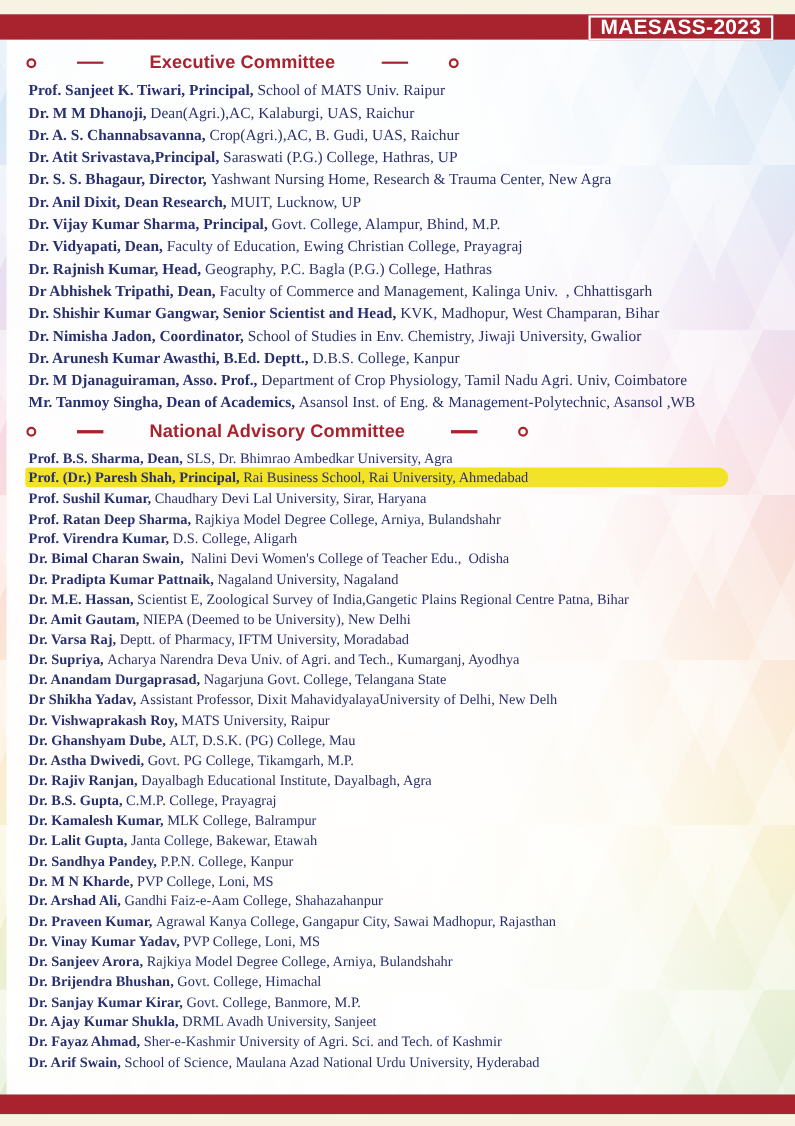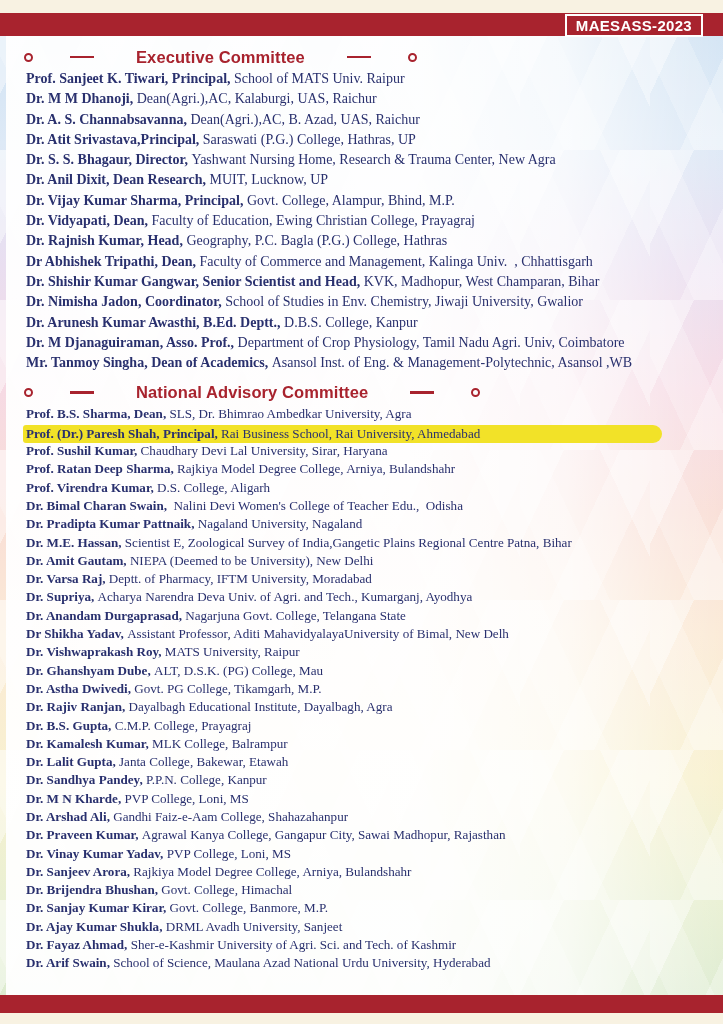--- a/index.html
+++ b/index.html
@@ -20,39 +20,39 @@
   }
   .veil{
     position:absolute;left:6px;right:0;top:36px;bottom:29px;z-index:1;
     background:linear-gradient(90deg, rgba(255,255,255,.94) 0%, rgba(255,255,255,.94) 58%, rgba(255,255,255,.74) 78%, rgba(255,255,255,.18) 95%, rgba(255,255,255,.06) 100%);
   }
   .top-cream{position:absolute;top:0;left:0;right:0;height:13px;background:var(--cream);z-index:3;}
   .top-bar{position:absolute;top:13px;left:0;right:0;height:23px;background:var(--red);z-index:3;}
   .badge{
     position:absolute;top:14px;right:20px;z-index:4;
     background:var(--red);color:#fff;border:2px solid #fff;
-    font-family:"Liberation Sans", sans-serif;font-weight:bold;font-size:15px;
+    font-family:"Liberation Sans", sans-serif;font-weight:bold;font-size:19px;
     line-height:19px;padding:0 9px;letter-spacing:.3px;white-space:nowrap;
   }
   .bottom-bar{position:absolute;bottom:11px;left:0;right:0;height:18px;background:var(--red);z-index:3;}
   .bottom-cream{position:absolute;bottom:0;left:0;right:0;height:11px;background:var(--cream);z-index:3;}
 
   .content{position:absolute;left:24px;right:12px;top:36px;bottom:29px;z-index:2;padding-top:11px;}
 
   .sec-head{
     display:flex;align-items:center;margin:0 0 4px 0;height:20px;
     color:var(--red);font-family:"Liberation Sans", sans-serif;font-weight:bold;font-size:16.5px;letter-spacing:.1px;gap:37px;
   }
   .ring{width:5px;height:5px;border:2px solid var(--red);border-radius:50%;flex:0 0 auto;}
   .dash{width:24px;height:2.6px;background:var(--red);flex:0 0 auto;}
   .sec-head .title{margin:0 5px;white-space:nowrap;}
   .sec-national{margin-top:7px;}
 
   .rows{color:var(--navy);}
-  .row{display:flex;align-items:flex-start;white-space:nowrap;padding-left:2px;font-family:Liberation Serif, serif;}
+  .row{display:flex;align-items:flex-end;white-space:nowrap;padding-left:2px;font-family:Liberation Serif, serif;}
   .rows-exec .row{font-size:14px;height:20.3px;}
   .rows-nat  .row{font-size:13.1px;height:18.3px;}
   .name{font-weight:bold;white-space:pre;}
   .aff{white-space:pre;}
   .row.highlight .row-inner{
     display:inline-block;width:636px;background:var(--hl);
     border-radius:3px 9px 9px 3px;padding:1px 0 1px 3px;margin-left:-3px;
   }
 </style>
 </head>
@@ -78,21 +78,21 @@
       <div class="rows rows-exec">
   <div class="row">
     <span class="row-inner"><b class="name">Prof. Sanjeet K. Tiwari, Principal, </b><span class="aff">School of MATS Univ. Raipur</span></span>
   </div>
 
   <div class="row">
     <span class="row-inner"><b class="name">Dr. M M Dhanoji, </b><span class="aff">Dean(Agri.),AC, Kalaburgi, UAS, Raichur</span></span>
   </div>
 
   <div class="row">
-    <span class="row-inner"><b class="name">Dr. A. S. Channabsavanna, </b><span class="aff">Dean(Agri.),AC, B. Azad, UAS, Raichur</span></span>
+    <span class="row-inner"><b class="name">Dr. A. S. Channabsavanna, </b><span class="aff">Crop(Agri.),AC, B. Gudi, UAS, Raichur</span></span>
   </div>
 
   <div class="row">
     <span class="row-inner"><b class="name">Dr. Atit Srivastava,Principal, </b><span class="aff">Saraswati (P.G.) College, Hathras, UP</span></span>
   </div>
 
   <div class="row">
     <span class="row-inner"><b class="name">Dr. S. S. Bhagaur, Director, </b><span class="aff">Yashwant Nursing Home, Research &amp; Trauma Center, New Agra</span></span>
   </div>
 
@@ -190,21 +190,21 @@
 
   <div class="row">
     <span class="row-inner"><b class="name">Dr. Supriya, </b><span class="aff">Acharya Narendra Deva Univ. of Agri. and Tech., Kumarganj, Ayodhya</span></span>
   </div>
 
   <div class="row">
     <span class="row-inner"><b class="name">Dr. Anandam Durgaprasad, </b><span class="aff">Nagarjuna Govt. College, Telangana State</span></span>
   </div>
 
   <div class="row">
-    <span class="row-inner"><b class="name">Dr Shikha Yadav, </b><span class="aff">Assistant Professor, Aditi MahavidyalayaUniversity of Bimal, New Delh</span></span>
+    <span class="row-inner"><b class="name">Dr Shikha Yadav, </b><span class="aff">Assistant Professor, Dixit MahavidyalayaUniversity of Delhi, New Delh</span></span>
   </div>
 
   <div class="row">
     <span class="row-inner"><b class="name">Dr. Vishwaprakash Roy, </b><span class="aff">MATS University, Raipur</span></span>
   </div>
 
   <div class="row">
     <span class="row-inner"><b class="name">Dr. Ghanshyam Dube, </b><span class="aff">ALT, D.S.K. (PG) College, Mau</span></span>
   </div>
 

